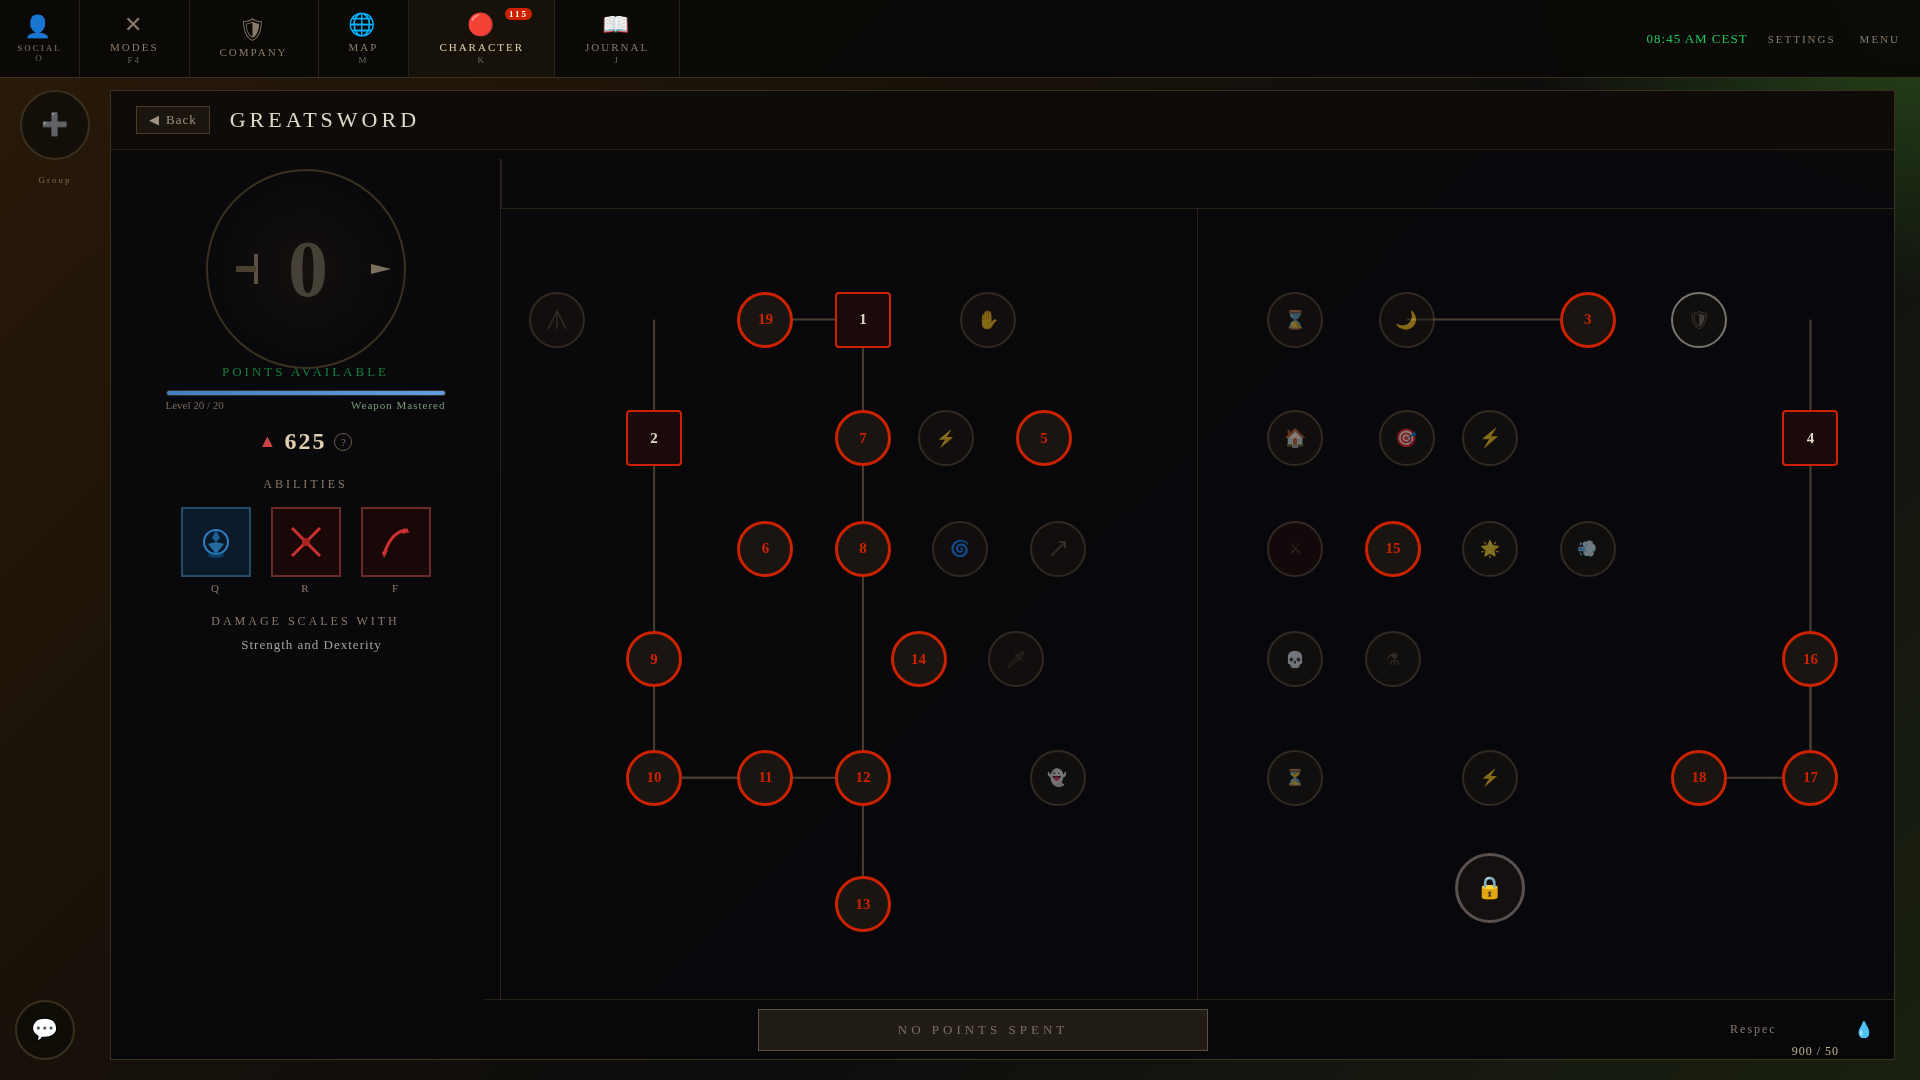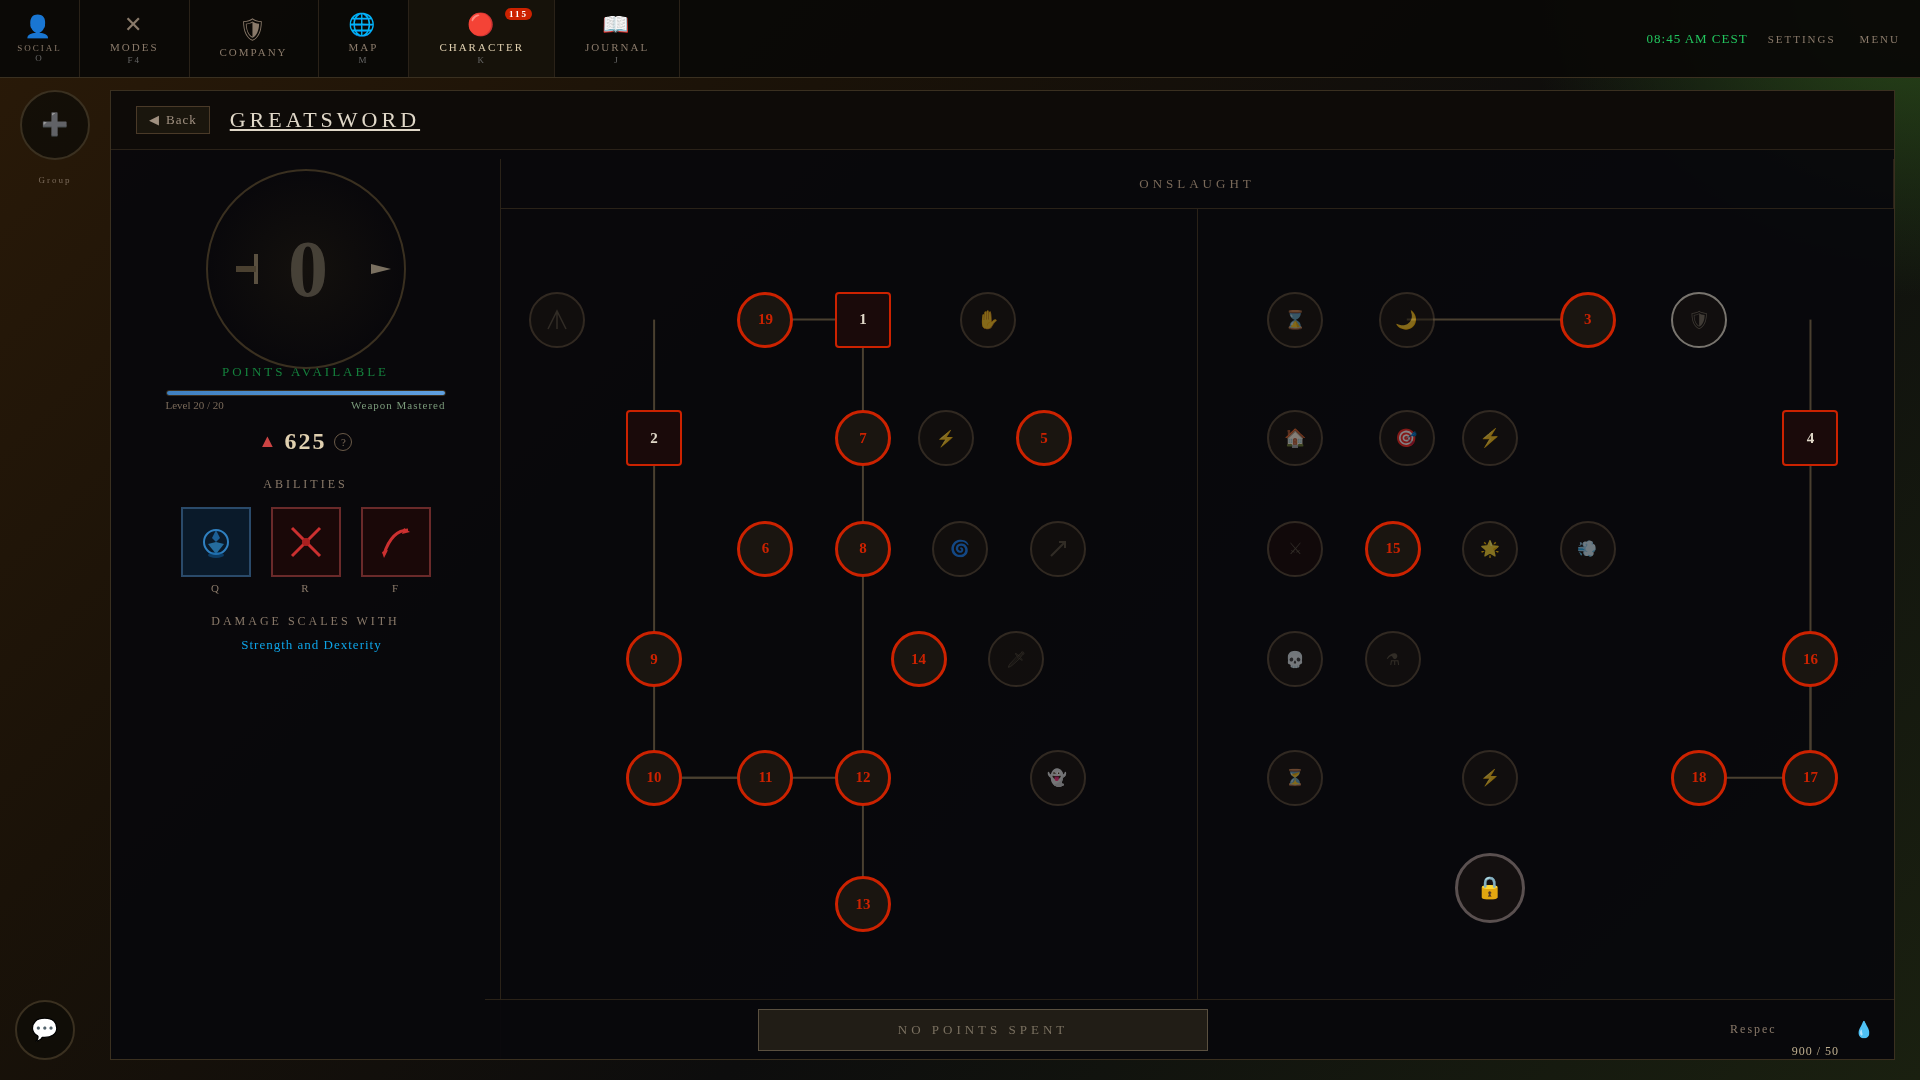--- a/index.html
+++ b/index.html
@@ -150,21 +150,20 @@
       border: 1px solid #4a3a28;
       background: rgba(30,25,15,0.8);
     }
     .panel-title {
       color: #e0d8c8;
       font-size: 22px;
       letter-spacing: 4px;
       text-transform: uppercase;
       margin-left: 20px;
       font-weight: normal;
-      text-decoration: underline;
     }
 
     
     .left-sidebar {
       position: absolute;
       top: 68px;
       left: 0;
       width: 390px;
       bottom: 0;
       border-right: 1px solid #2a2218;
@@ -304,21 +303,21 @@
     }
 
     .damage-scales-label {
       color: #8a7a6a;
       font-size: 12px;
       letter-spacing: 3px;
       text-transform: uppercase;
       margin-bottom: 8px;
     }
     .damage-scales-value {
-      color: #0ea5e9;
+      color: #a3a3a3;
       font-size: 13px;
       letter-spacing: 1px;
       margin-left: 12px;
     }
 
     
     .skill-tree-area {
       position: absolute;
       top: 68px;
       left: 390px;
@@ -672,23 +671,20 @@
       </div>
     </div>
 
     <span class="damage-scales-label">DAMAGE SCALES WITH</span>
     <span class="damage-scales-value">Strength and Dexterity</span>
   </div>
 
   <div class="skill-tree-area">
 
     <div class="tree-headers">
-      <div class="tree-header">
-        <span>ONSLAUGHT</span>
-      </div>
       <div class="tree-header-divider"></div>
     </div>
 
     <div class="tree-canvas">
 
       <div class="onslaught-tree">
         <svg class="tree-svg">
 
           <line x1="52%" y1="14%" x2="38%" y2="14%" class="connector"></line>
           <line x1="52%" y1="14%" x2="52%" y2="29%" class="connector"></line>

